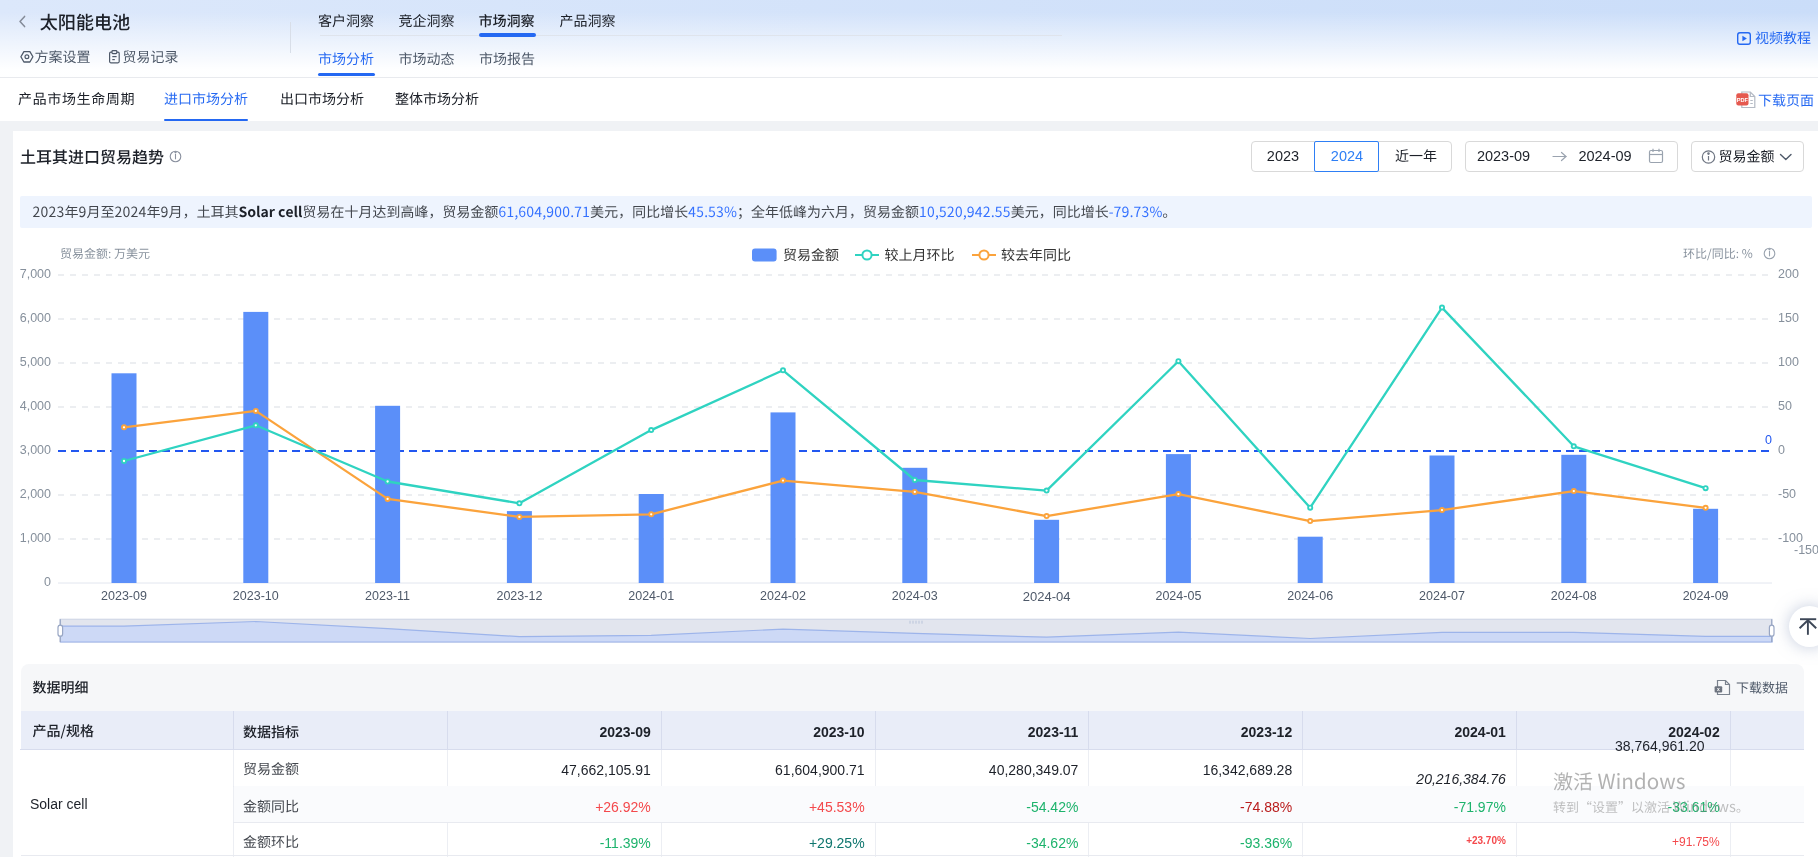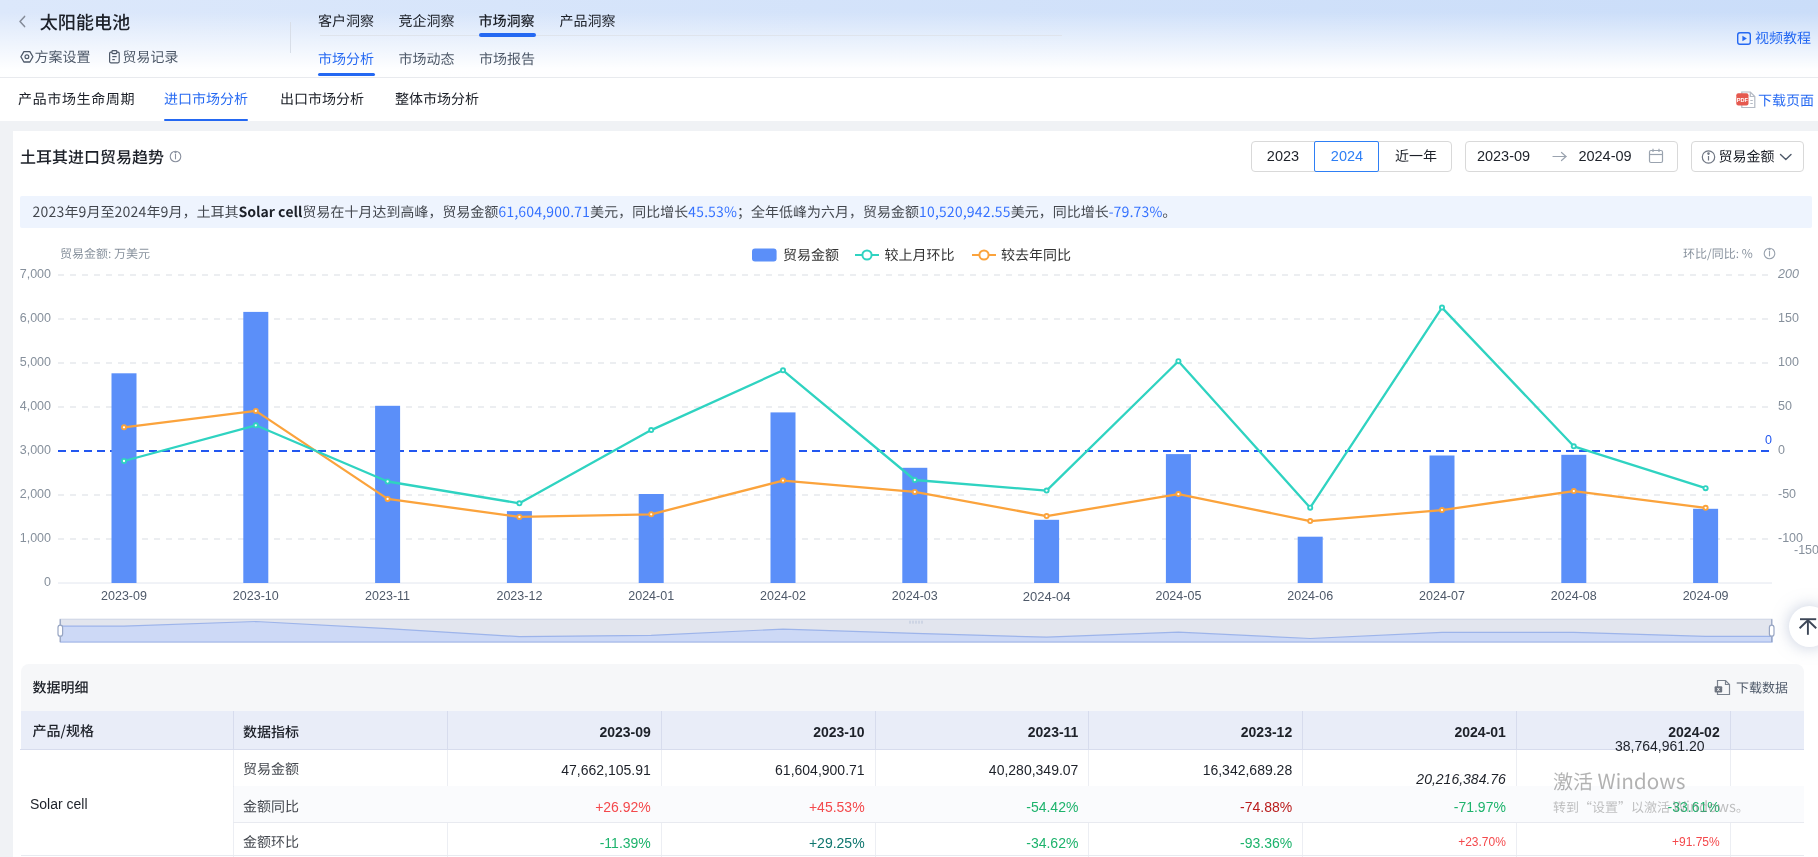--- a/index.html
+++ b/index.html
@@ -47,21 +47,21 @@
 <div style="position:absolute;left:20.6px;top:855px;width:1783.4px;height:1px;background:#e8eaf0;"></div>
 <div style="position:absolute;left:233.5px;top:786px;width:1570px;height:35.5px;background:#fafbfd;"></div>
 <div style="position:absolute;font-size:12.5px;color:#86909c;line-height:1;white-space:nowrap;left:-9px;top:268.02px;width:60px;text-align:right;">7,000</div>
 <div style="position:absolute;font-size:12.5px;color:#86909c;line-height:1;white-space:nowrap;left:-9px;top:312.02px;width:60px;text-align:right;">6,000</div>
 <div style="position:absolute;font-size:12.5px;color:#86909c;line-height:1;white-space:nowrap;left:-9px;top:356.02px;width:60px;text-align:right;">5,000</div>
 <div style="position:absolute;font-size:12.5px;color:#86909c;line-height:1;white-space:nowrap;left:-9px;top:400.02px;width:60px;text-align:right;">4,000</div>
 <div style="position:absolute;font-size:12.5px;color:#86909c;line-height:1;white-space:nowrap;left:-9px;top:444.02px;width:60px;text-align:right;">3,000</div>
 <div style="position:absolute;font-size:12.5px;color:#86909c;line-height:1;white-space:nowrap;left:-9px;top:488.02px;width:60px;text-align:right;">2,000</div>
 <div style="position:absolute;font-size:12.5px;color:#86909c;line-height:1;white-space:nowrap;left:-9px;top:532.02px;width:60px;text-align:right;">1,000</div>
 <div style="position:absolute;font-size:12.5px;color:#86909c;line-height:1;white-space:nowrap;left:-9px;top:576.02px;width:60px;text-align:right;">0</div>
-<div style="position:absolute;font-size:12.5px;color:#86909c;line-height:1;white-space:nowrap;left:1778px;top:268.02px;font-style:italic;">200</div>
+<div style="position:absolute;font-size:12.5px;color:#86909c;line-height:1;white-space:nowrap;left:1778px;top:268.02px;">200</div>
 <div style="position:absolute;font-size:12.5px;color:#86909c;line-height:1;white-space:nowrap;left:1778px;top:312.02px;">150</div>
 <div style="position:absolute;font-size:12.5px;color:#86909c;line-height:1;white-space:nowrap;left:1778px;top:356.02px;">100</div>
 <div style="position:absolute;font-size:12.5px;color:#86909c;line-height:1;white-space:nowrap;left:1778px;top:400.02px;">50</div>
 <div style="position:absolute;font-size:12.5px;color:#86909c;line-height:1;white-space:nowrap;left:1778px;top:444.02px;">0</div>
 <div style="position:absolute;font-size:12.5px;color:#86909c;line-height:1;white-space:nowrap;left:1778px;top:488.02px;">-50</div>
 <div style="position:absolute;font-size:12.5px;color:#86909c;line-height:1;white-space:nowrap;left:1778px;top:532.02px;">-100</div>
 <div style="position:absolute;font-size:12.5px;color:#86909c;line-height:1;white-space:nowrap;left:1778px;top:544px;margin-left:16px;">-150</div>
 <div style="position:absolute;font-size:12.5px;color:#2257f0;line-height:1;white-space:nowrap;left:1742px;top:434.12px;width:30px;text-align:right;">0</div>
 <div style="position:absolute;font-size:12.5px;color:#4e5969;line-height:1;white-space:nowrap;left:64px;top:589.62px;width:120px;text-align:center;">2023-09</div>
 <div style="position:absolute;font-size:12.5px;color:#4e5969;line-height:1;white-space:nowrap;left:195.8px;top:589.62px;width:120px;text-align:center;">2023-10</div>
@@ -92,21 +92,21 @@
 <div style="position:absolute;font-size:14px;color:#f4494c;line-height:1;white-space:nowrap;left:530.8px;top:799.87px;width:120px;text-align:right;">+26.92%</div>
 <div style="position:absolute;font-size:14px;color:#f4494c;line-height:1;white-space:nowrap;left:744.6px;top:799.87px;width:120px;text-align:right;">+45.53%</div>
 <div style="position:absolute;font-size:14px;color:#1db36c;line-height:1;white-space:nowrap;left:958.4px;top:799.87px;width:120px;text-align:right;">-54.42%</div>
 <div style="position:absolute;font-size:14px;color:#b91c1c;line-height:1;white-space:nowrap;left:1172.2px;top:799.87px;width:120px;text-align:right;">-74.88%</div>
 <div style="position:absolute;font-size:14px;color:#1db36c;line-height:1;white-space:nowrap;left:1385.9px;top:799.87px;width:120px;text-align:right;">-71.97%</div>
 <div style="position:absolute;font-size:14px;color:#1db36c;line-height:1;white-space:nowrap;left:1599.7px;top:799.87px;width:120px;text-align:right;">-33.61%</div>
 <div style="position:absolute;font-size:14px;color:#1db36c;line-height:1;white-space:nowrap;left:530.8px;top:835.67px;width:120px;text-align:right;">-11.39%</div>
 <div style="position:absolute;font-size:14px;color:#0f766e;line-height:1;white-space:nowrap;left:744.6px;top:835.67px;width:120px;text-align:right;">+29.25%</div>
 <div style="position:absolute;font-size:14px;color:#1db36c;line-height:1;white-space:nowrap;left:958.4px;top:835.67px;width:120px;text-align:right;">-34.62%</div>
 <div style="position:absolute;font-size:14px;color:#1db36c;line-height:1;white-space:nowrap;left:1172.2px;top:835.67px;width:120px;text-align:right;">-93.36%</div>
-<div style="position:absolute;font-size:12px;color:#f4494c;line-height:1;white-space:nowrap;left:1385.9px;top:835.67px;width:120px;text-align:right;">+23.70%</div>
+<div style="position:absolute;font-size:10px;color:#f4494c;line-height:1;white-space:nowrap;left:1385.9px;top:835.67px;width:120px;text-align:right;font-weight:bold;">+23.70%</div>
 <div style="position:absolute;font-size:12px;color:#f4494c;line-height:1;white-space:nowrap;left:1599.7px;top:835.67px;width:120px;text-align:right;">+91.75%</div>
 <div style="position:absolute;font-size:14px;color:#1d2129;line-height:1;white-space:nowrap;left:30px;top:797.37px;">Solar cell</div>
 <svg style="position:absolute;left:0;top:0;z-index:9" width="1818" height="857" viewBox="0 0 1818 857">
       <defs>
         <path id="m0" d="M447 844C446 767 447 678 438 585H59V488H424C387 296 290 105 33 -5C59 -25 89 -60 103 -85C214 -34 297 31 360 106C422 49 494 -27 528 -77L612 -15C573 39 489 117 423 173L396 154C452 234 487 323 510 412C586 185 710 9 903 -85C919 -58 951 -18 974 2C779 86 651 268 584 488H948V585H539C548 677 549 766 550 844Z"></path>
 <path id="m1" d="M458 784V-75H550V-1H820V-67H915V784ZM550 87V358H820V87ZM550 446V696H820V446ZM81 804V-82H169V719H299C274 652 241 566 209 501C294 425 316 359 317 308C317 277 310 254 293 243C282 237 269 234 255 233C237 233 214 233 188 235C202 211 210 174 211 150C239 149 270 149 293 151C318 154 339 161 356 173C390 196 404 237 404 298C404 359 384 430 298 512C337 588 381 685 417 769L352 807L338 804Z"></path>
 <path id="m2" d="M369 407V335H184V407ZM96 486V-83H184V114H369V19C369 7 365 3 353 3C339 2 298 2 255 4C268 -20 282 -57 287 -82C348 -82 393 -80 423 -66C454 -52 462 -27 462 18V486ZM184 263H369V187H184ZM853 774C800 745 720 711 642 683V842H549V523C549 429 575 401 681 401C702 401 815 401 838 401C923 401 949 435 960 560C934 566 895 580 877 595C872 501 865 485 829 485C804 485 711 485 692 485C649 485 642 490 642 524V607C735 634 837 668 915 705ZM863 327C810 292 726 255 643 225V375H550V47C550 -48 577 -76 683 -76C705 -76 820 -76 843 -76C932 -76 958 -39 969 99C943 105 905 119 885 134C881 26 874 7 835 7C809 7 714 7 695 7C652 7 643 13 643 47V147C741 176 848 213 926 257ZM85 546C108 555 145 561 405 581C414 562 421 545 426 529L510 565C491 626 437 716 387 784L308 753C329 722 351 687 370 652L182 640C224 692 267 756 299 819L199 847C169 771 117 695 101 675C84 653 69 639 53 635C64 610 80 565 85 546Z"></path>
 <path id="m3" d="M442 396V274H217V396ZM543 396H773V274H543ZM442 484H217V607H442ZM543 484V607H773V484ZM119 699V122H217V182H442V99C442 -34 477 -69 601 -69C629 -69 780 -69 809 -69C923 -69 953 -14 967 140C938 147 897 165 873 182C865 57 855 26 802 26C770 26 638 26 610 26C552 26 543 37 543 97V182H870V699H543V841H442V699Z"></path>
 <path id="m4" d="M91 764C154 736 234 689 272 655L327 733C286 766 206 808 143 834ZM36 488C98 460 175 416 213 384L265 462C226 494 147 534 85 559ZM70 -8 152 -68C208 27 271 147 320 253L248 312C193 197 120 69 70 -8ZM391 743V483L277 438L314 355L391 385V85C391 -40 429 -73 559 -73C589 -73 774 -73 806 -73C924 -73 953 -24 967 119C941 125 902 141 879 156C871 40 861 14 800 14C761 14 598 14 565 14C496 14 484 25 484 84V422L609 471V145H702V507L834 559C834 410 832 324 827 301C821 278 812 274 797 274C785 274 751 274 726 276C738 254 746 214 749 186C782 186 828 187 857 197C889 208 909 230 915 278C923 321 925 455 926 635L929 650L862 676L845 663L838 657L702 604V841H609V568L484 519V743Z"></path>
 <path id="r5" d="M440 818C466 771 496 707 508 667H68V594H341C329 364 304 105 46 -23C66 -37 90 -63 101 -82C291 17 366 183 398 361H756C740 135 720 38 691 12C678 2 665 0 643 0C616 0 546 1 474 7C489 -13 499 -44 501 -66C568 -71 634 -72 669 -69C708 -67 733 -60 756 -34C795 5 815 114 835 398C837 409 838 434 838 434H410C416 487 420 541 423 594H936V667H514L585 698C571 738 540 799 512 846Z"></path>

